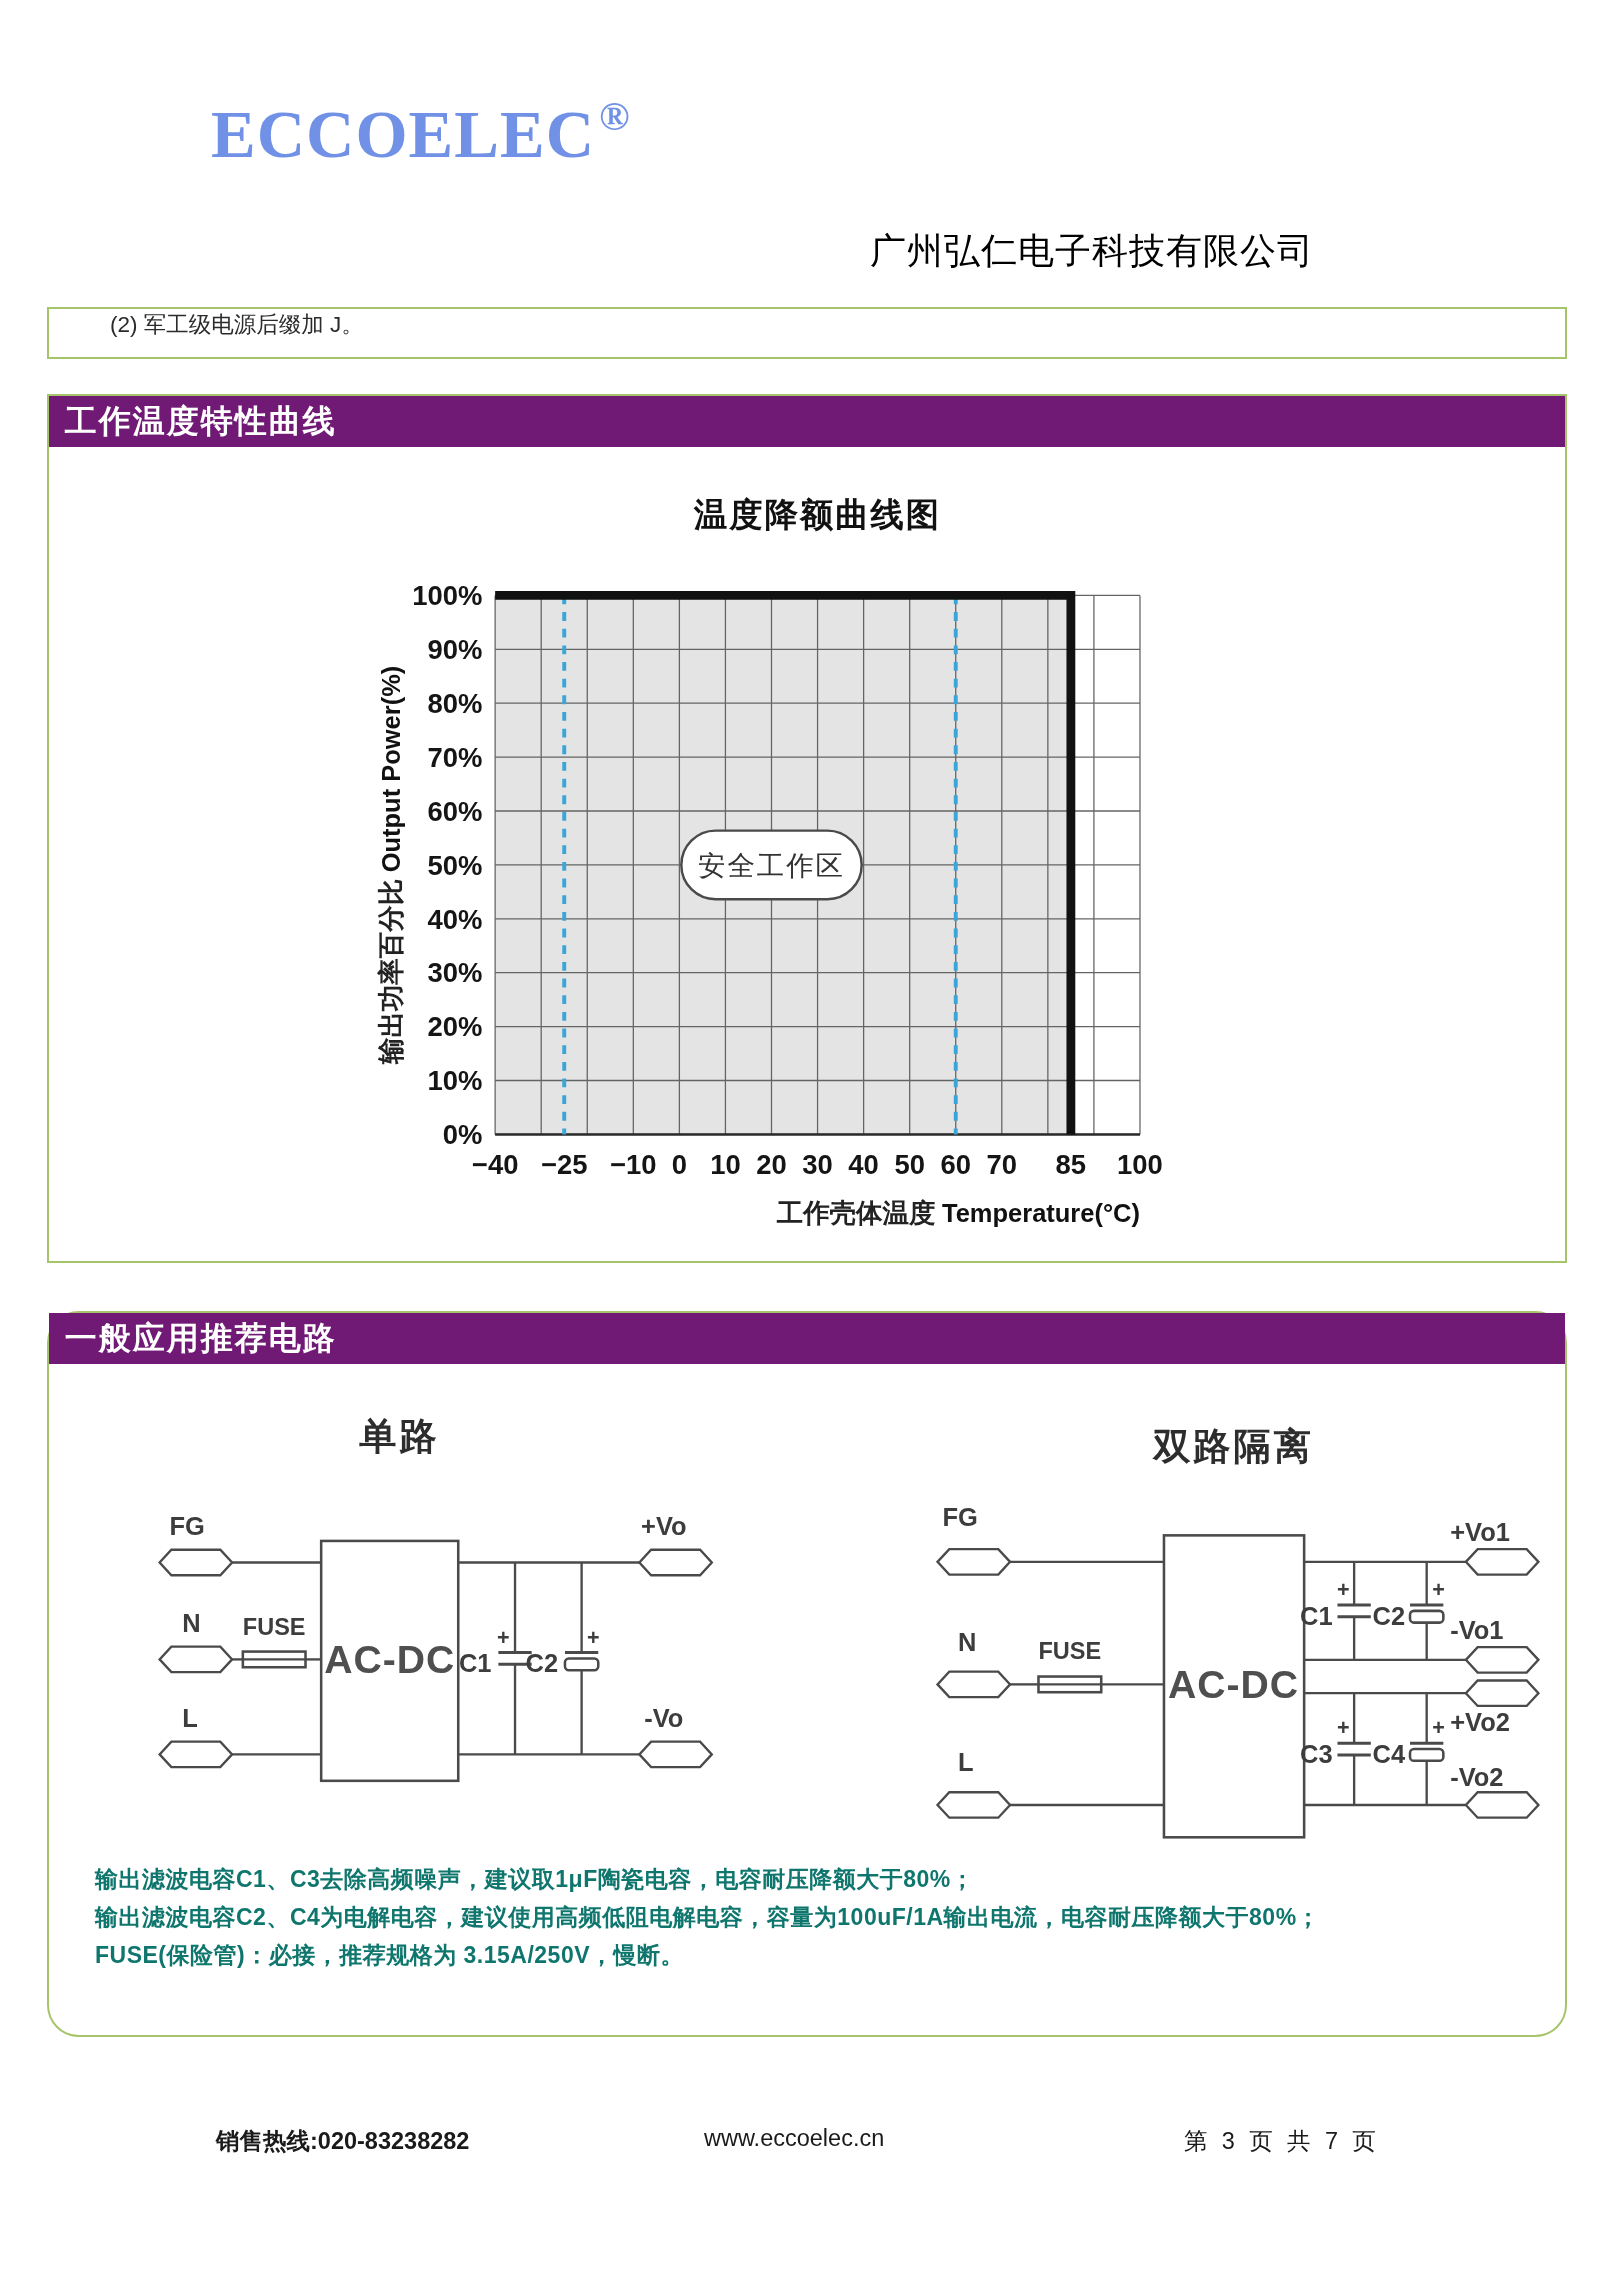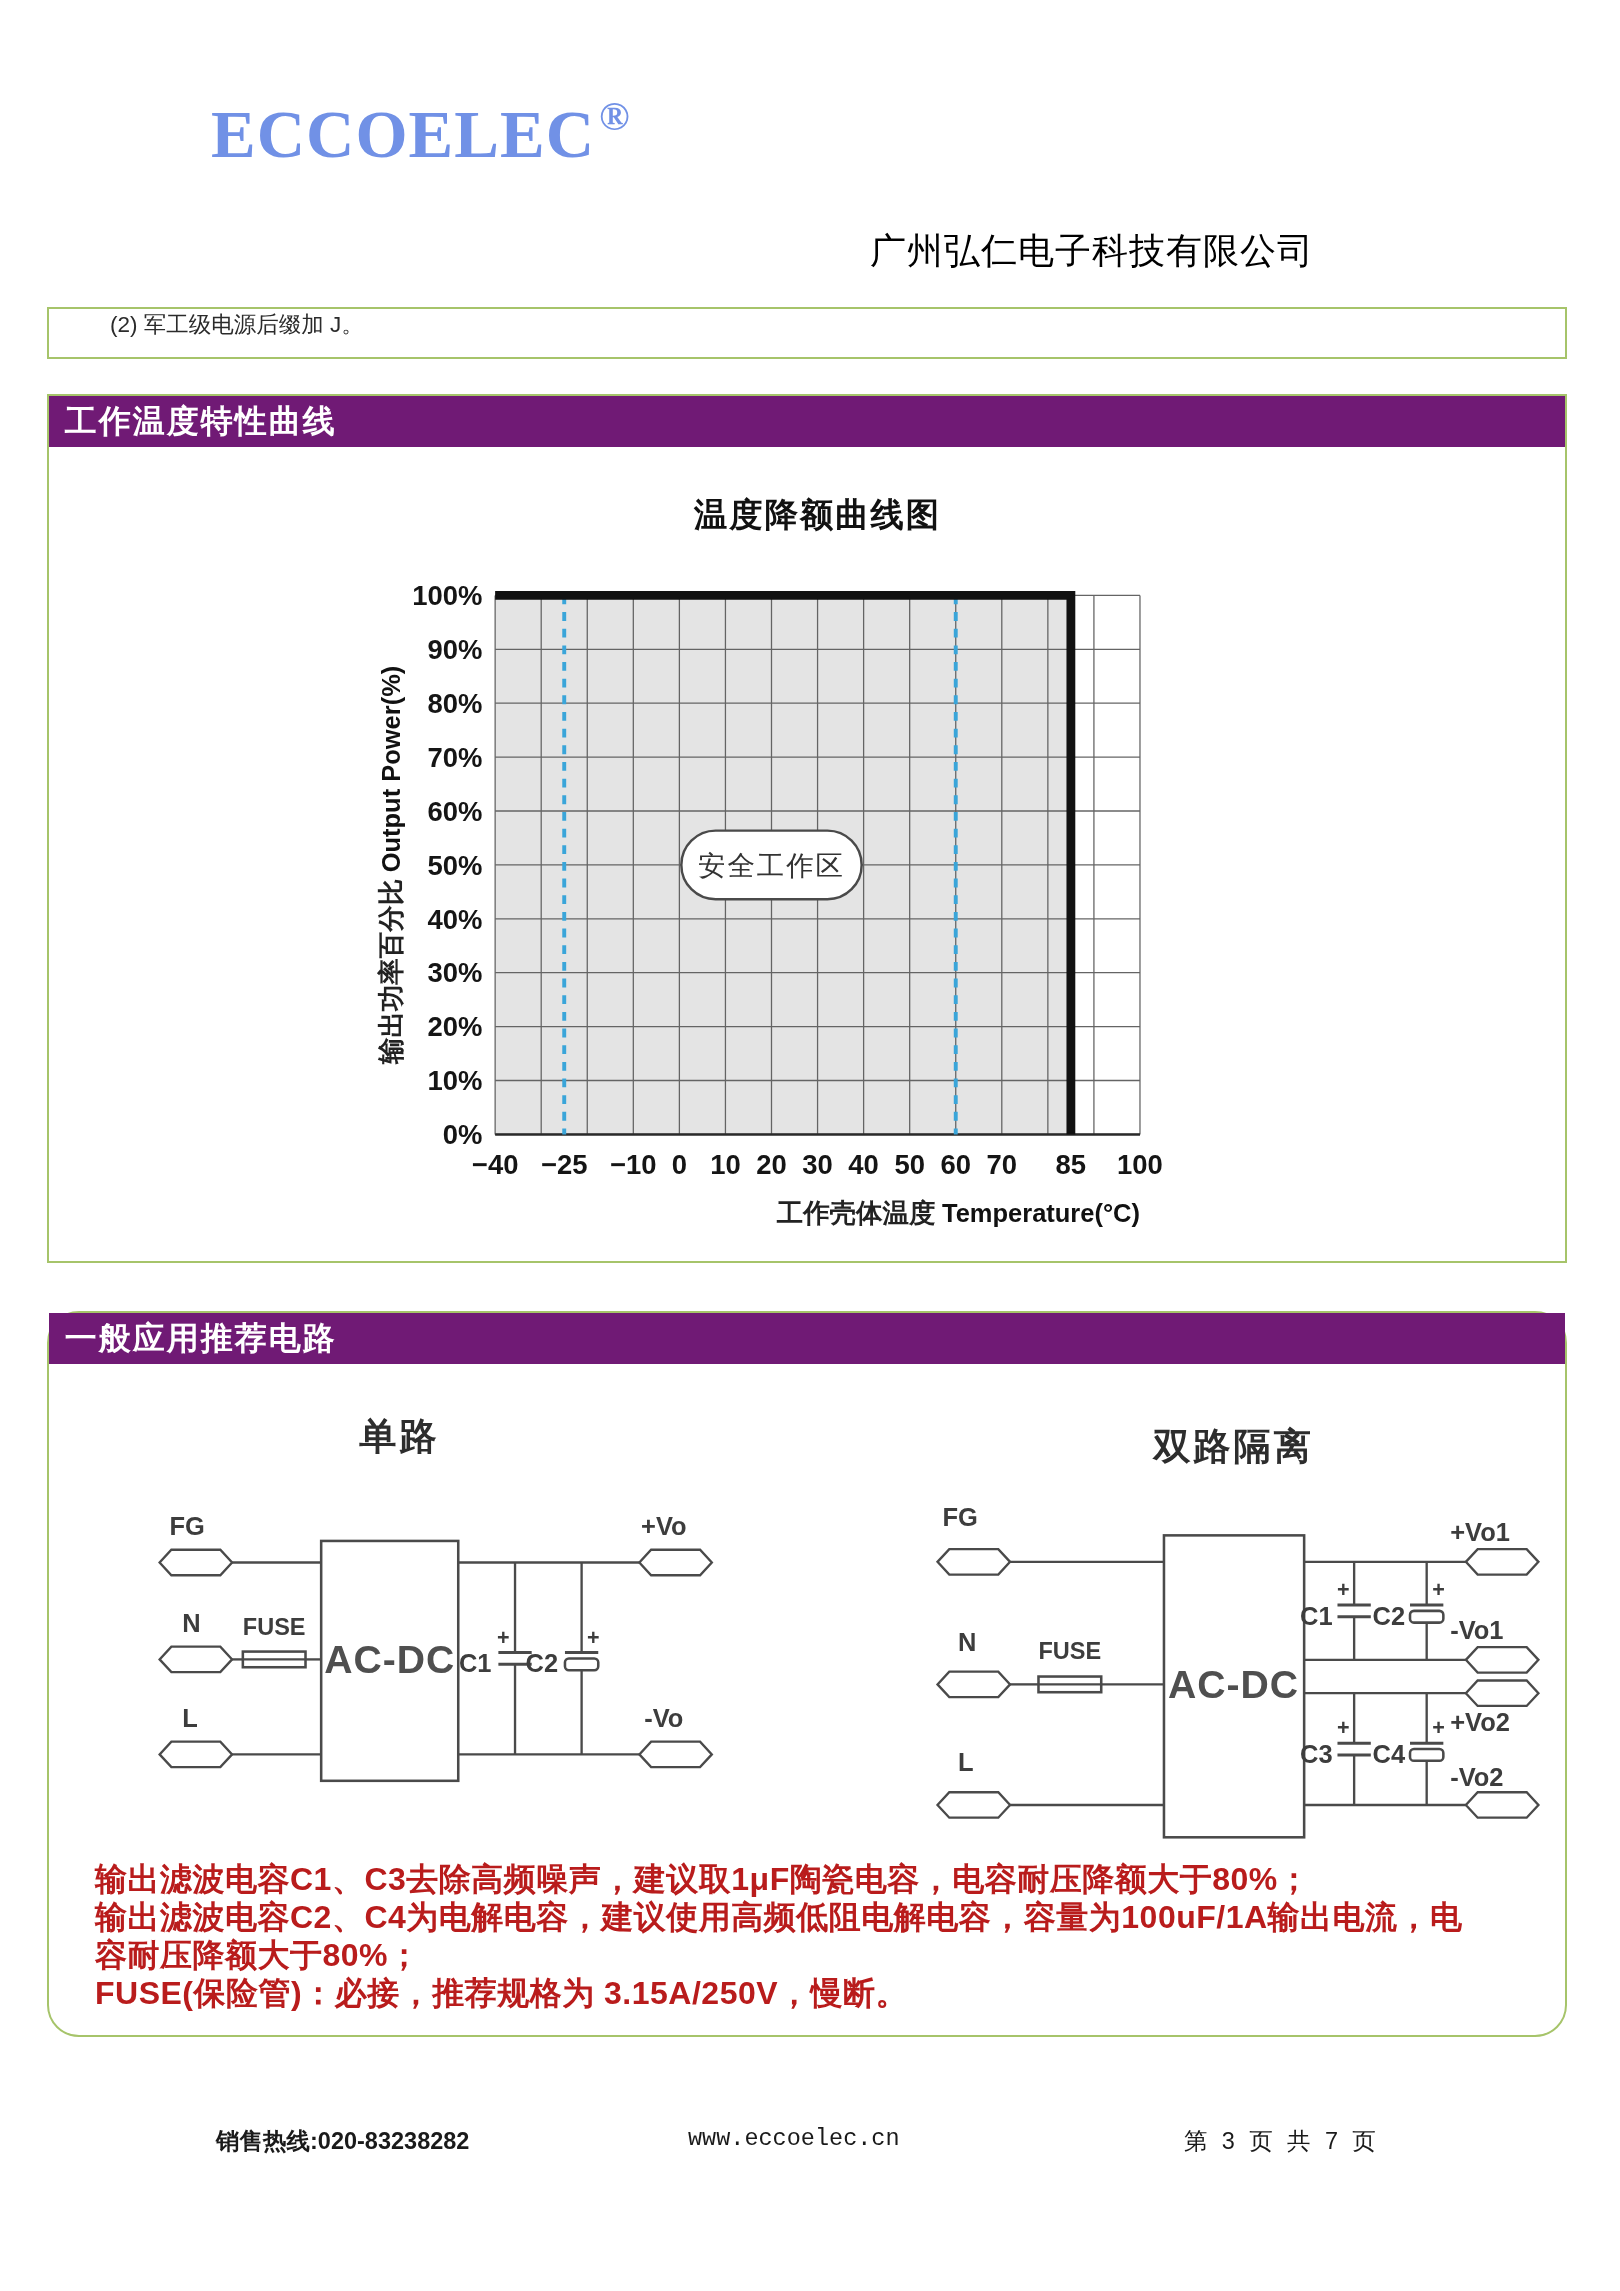--- a/index.html
+++ b/index.html
@@ -45,24 +45,24 @@
   .circ-thick{stroke:#4a4a4a;stroke-width:3;fill:none;}
   .circ-box{stroke:#4a4a4a;stroke-width:2.6;fill:#fff;}
   .term{stroke:#4a4a4a;stroke-width:2.4;fill:#fff;}
   .circ-label{font-family:"Liberation Sans",sans-serif;font-size:26px;font-weight:bold;fill:#3d3d3d;}
   .circ-label-sm{font-family:"Liberation Sans",sans-serif;font-size:24px;font-weight:bold;fill:#3d3d3d;}
   .circ-title{font-family:"Liberation Sans",sans-serif;font-size:38px;font-weight:bold;fill:#2d2d2d;letter-spacing:3px;}
   .acdc{font-family:"Liberation Sans",sans-serif;font-size:40px;font-weight:bold;fill:#4f4f4f;letter-spacing:1px;}
   .plus-sign{font-family:"Liberation Sans",sans-serif;font-size:22px;font-weight:bold;fill:#3d3d3d;}
   
   .circ-notes{position:absolute;left:46px;top:547px;width:1392px;}
-  .circ-notes div{font-size:32px;font-weight:600;color:#b91c1c;line-height:38px;letter-spacing:0.5px;}
+  .circ-notes div{font-size:23px;font-weight:600;color:#0f766e;line-height:38px;letter-spacing:0.5px;}
   .footer{position:absolute;top:2125px;left:0;width:1620px;font-size:23.5px;color:#1a1a1a;}
   .footer .hotline{position:absolute;left:216px;font-weight:bold;}
-  .footer .website{position:absolute;left:688px;font-family:Liberation Mono, monospace;}
+  .footer .website{position:absolute;left:704px;}
   .footer .pagination{position:absolute;left:1184px;letter-spacing:3.9px;}
 </style>
 </head>
 <body>
 
 <div id="page">
 
   <div class="logo"><span>ECCOELEC</span><span class="reg">®</span></div>
   <div class="company">广州弘仁电子科技有限公司</div>
 

